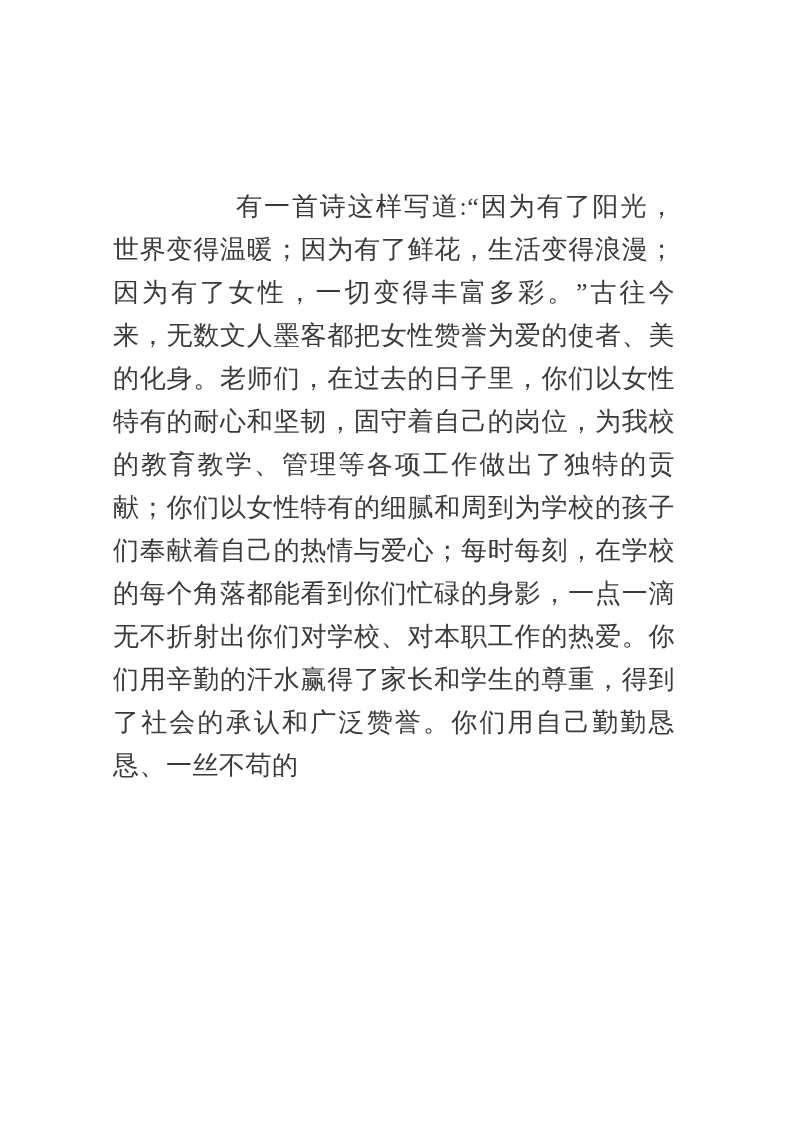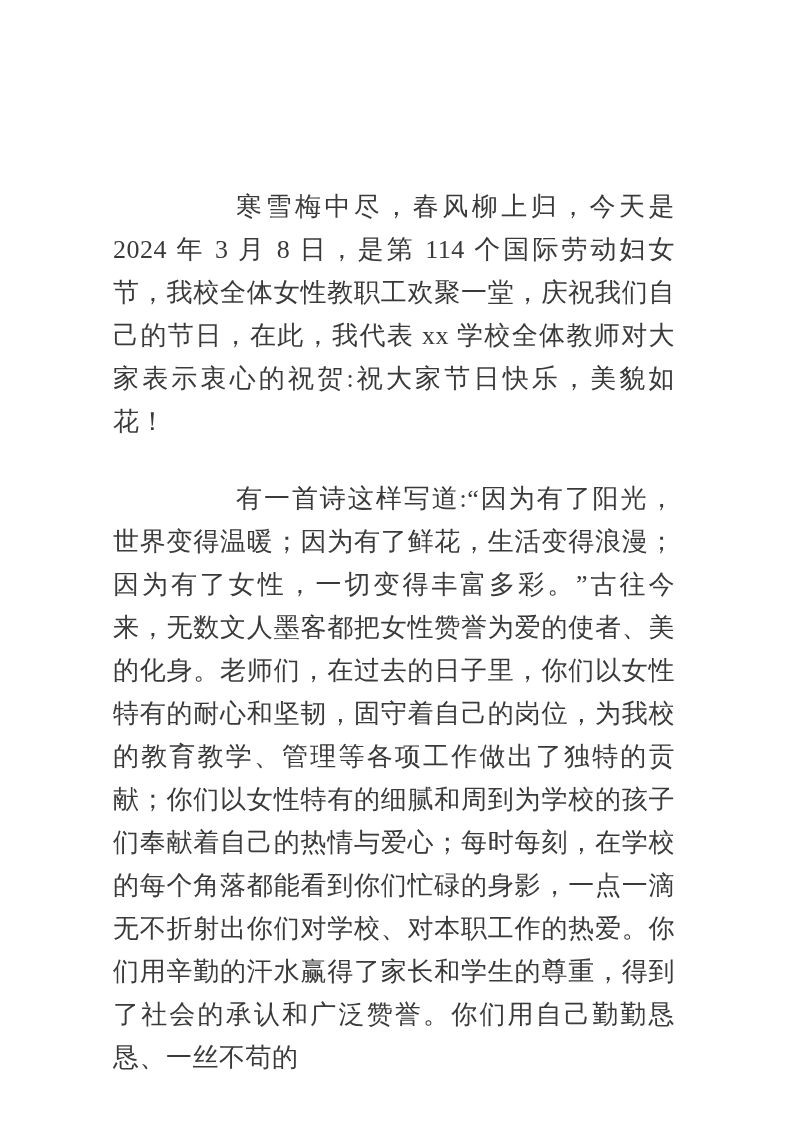--- a/index.html
+++ b/index.html
@@ -41,16 +41,15 @@
   }
   .para.body {
     text-indent: 123px;
   }
 </style>
 </head>
 <body>
 
 <div class="page">
   <div class="content">
-    <p class="para opening">寒雪梅中尽，春风柳上归，今天是 2024 年 3 月 8 日，是第 114 个国际劳动妇女节，我校全体女性教职工欢聚一堂，庆祝我们自己的节日，在此，我代表 xx 学校全体教师对大家表示衷心的祝贺:祝大家节日快乐，美貌如花！</p>
     <p class="para body">有一首诗这样写道:“因为有了阳光，世界变得温暖；因为有了鲜花，生活变得浪漫；因为有了女性，一切变得丰富多彩。”古往今来，无数文人墨客都把女性赞誉为爱的使者、美的化身。老师们，在过去的日子里，你们以女性特有的耐心和坚韧，固守着自己的岗位，为我校的教育教学、管理等各项工作做出了独特的贡献；你们以女性特有的细腻和周到为学校的孩子们奉献着自己的热情与爱心；每时每刻，在学校的每个角落都能看到你们忙碌的身影，一点一滴无不折射出你们对学校、对本职工作的热爱。你们用辛勤的汗水赢得了家长和学生的尊重，得到了社会的承认和广泛赞誉。你们用自己勤勤恳恳、一丝不苟的</p>
   </div>
 </div>
 
 </body></html>

